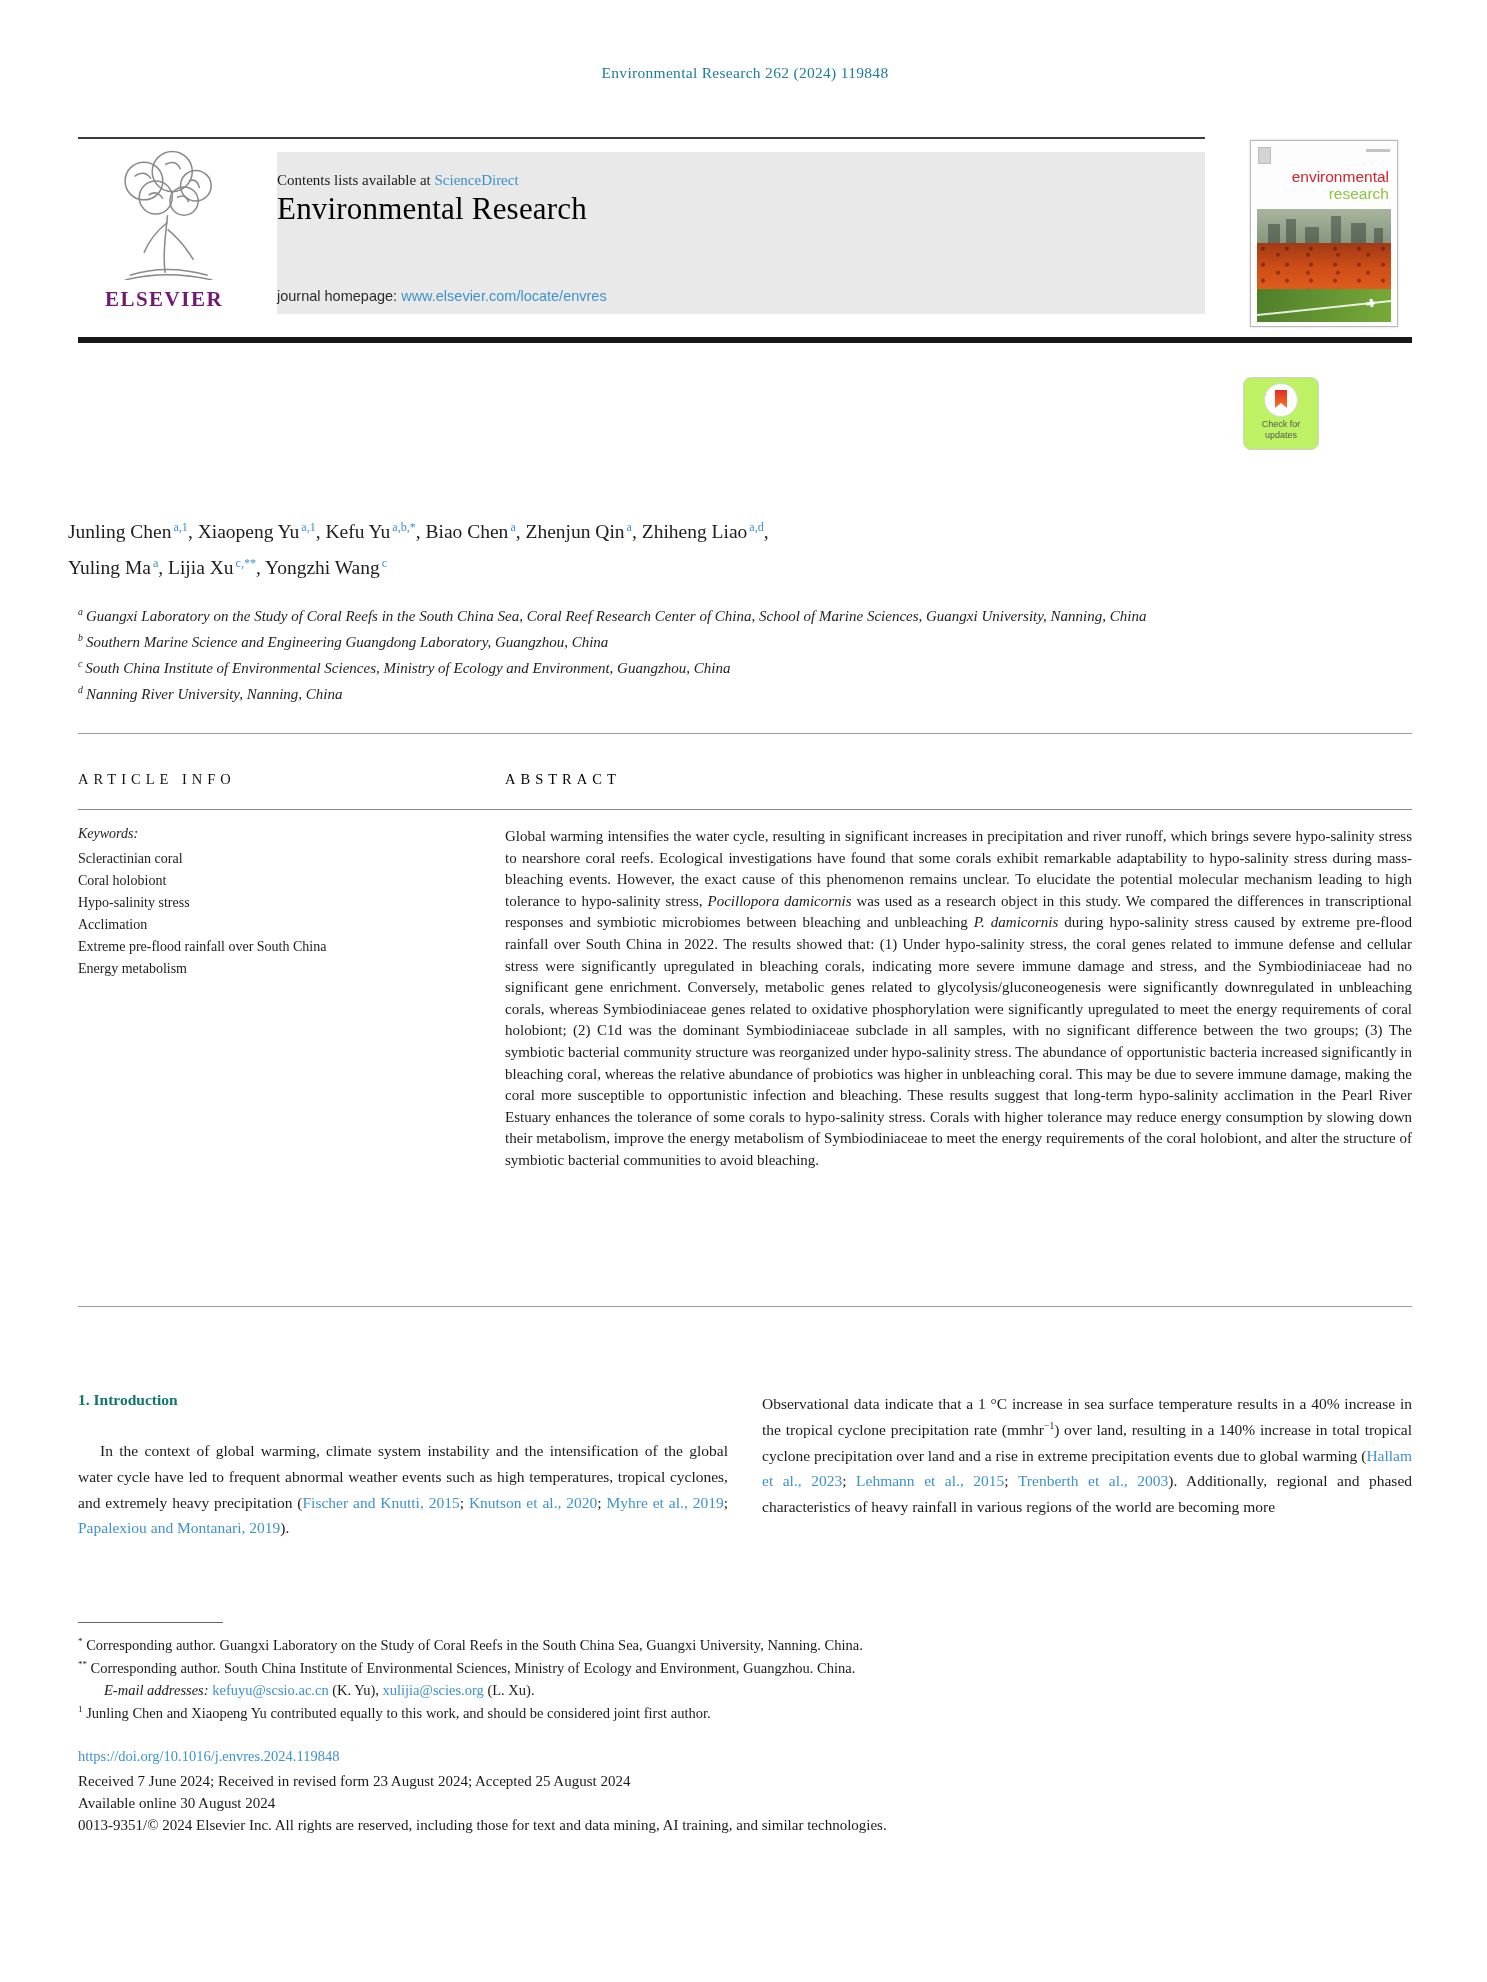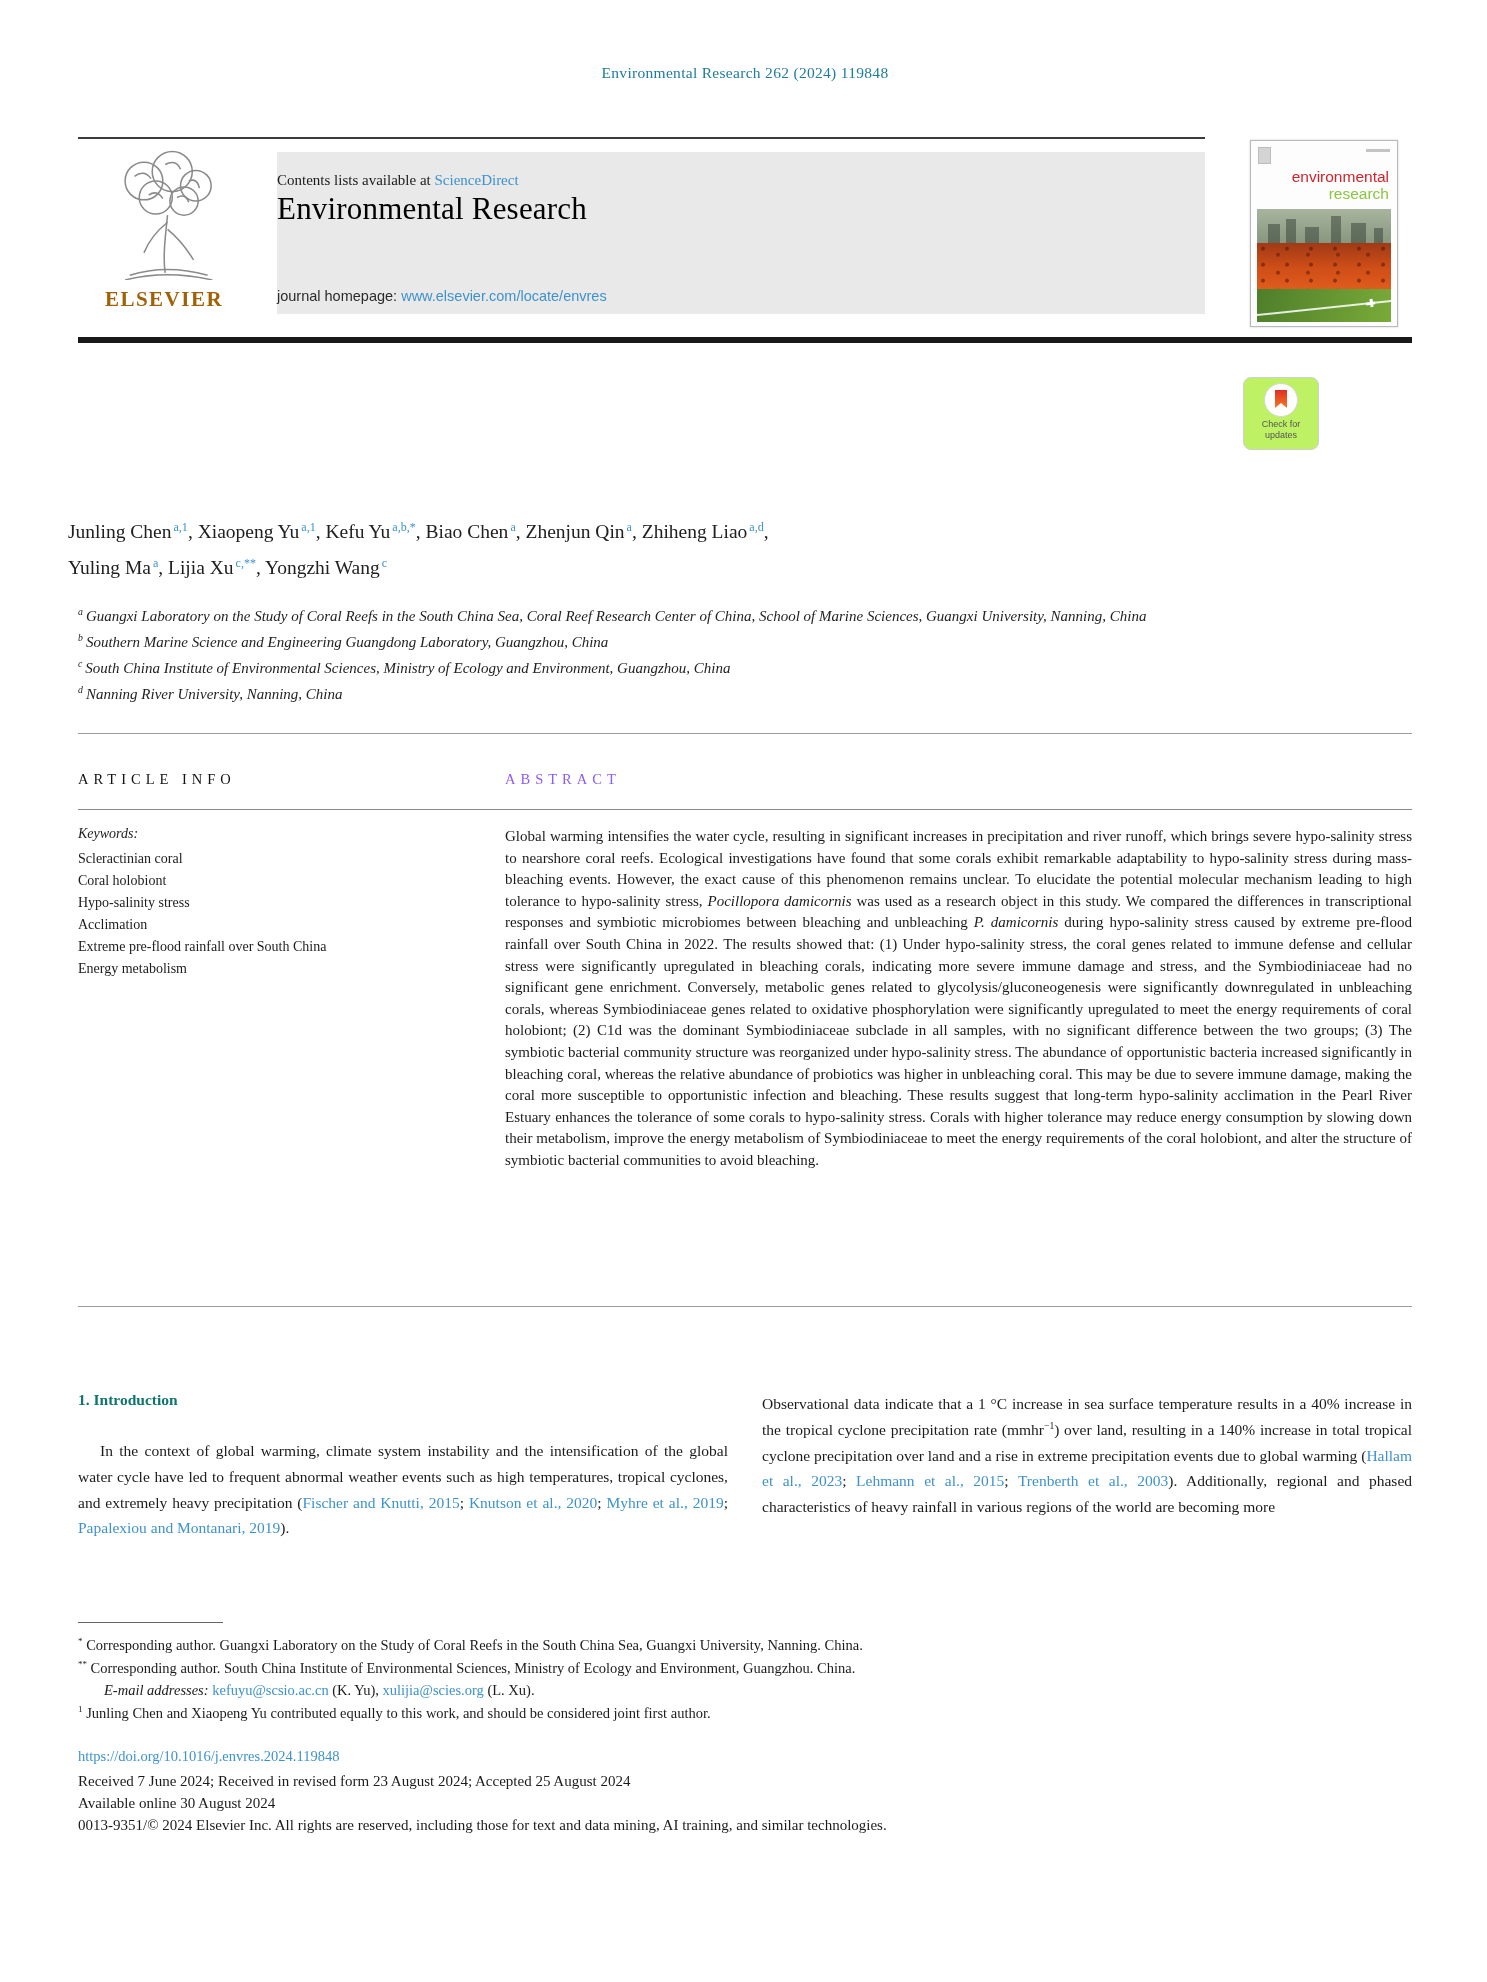--- a/index.html
+++ b/index.html
@@ -12,21 +12,21 @@
   .i{ font-style:italic; }
 
   .citation{ position:absolute; top:64px; left:78px; width:1334px; text-align:center;
              font-size:15.5px; letter-spacing:.3px; color:#1e7b9d; }
 
   .rule-top{ position:absolute; top:137px; left:78px; width:1127px; border-top:2px solid #3c3c3c; }
 
   
   .elsevier{ position:absolute; left:85px; top:148px; width:158px; height:164px; text-align:center; }
   .els-word{ position:absolute; bottom:0; left:0; right:0; font-size:21px; letter-spacing:1.5px;
-             color:#a16207; font-weight:bold; }
+             color:#701a75; font-weight:bold; }
 
   
   .graybox{ position:absolute; left:277px; top:152px; width:928px; height:162px; background:#e9e9e9; text-align:left; }
   .contents-line{ margin-top:20px; font-size:15px; color:#1b1b1b; }
   .jtitle{ margin-top:2px; font-size:31px; color:#000; letter-spacing:.2px; }
   .homepage{ position:absolute; bottom:10px; left:0; right:0; font-size:14.5px;
              font-family:"Liberation Sans","DejaVu Sans",sans-serif; color:#2b2b2b; }
 
   
   .cover{ position:absolute; left:1250px; top:140px; width:148px; height:187px; background:#fdfdfd;
@@ -70,21 +70,21 @@
 
   .authors{ position:absolute; left:68px; top:514px; width:1060px; font-size:19.5px; line-height:36px; color:#202020; }
   .authors .sup{ margin-left:2px; }
 
   .affils{ position:absolute; left:78px; top:601px; width:1334px; font-size:15px; font-style:italic;
            line-height:21px; color:#222; }
   .affsup{ vertical-align:super; font-size:0.65em; margin-right:3px; }
 
   .r2{ position:absolute; top:733px; left:78px; width:1334px; border-top:1px solid #9a9a9a; }
   .info-head{ position:absolute; left:78px; top:771px; font-size:14.5px; letter-spacing:5px; color:#111; }
-  .abs-head{ position:absolute; left:505px; top:771px; font-size:14.5px; letter-spacing:5px; color:#8b5cf6; }
+  .abs-head{ position:absolute; left:505px; top:771px; font-size:14.5px; letter-spacing:5px; color:#000000; }
   .head-rule{ position:absolute; top:809px; left:78px; width:1334px; border-top:1.5px solid #8a8a8a; }
 
   .kw-label{ position:absolute; left:78px; top:826px; font-size:14px; font-style:italic; }
   .kw-list{ position:absolute; left:78px; top:848px; width:395px; font-size:14px; line-height:22px; }
 
   .abstract{ position:absolute; left:505px; top:826px; width:907px; font-size:15px; line-height:21.6px;
              text-align:justify; color:#1b1b1b; }
 
   .r3{ position:absolute; top:1306px; left:78px; width:1334px; border-top:1px solid #9a9a9a; }
 

